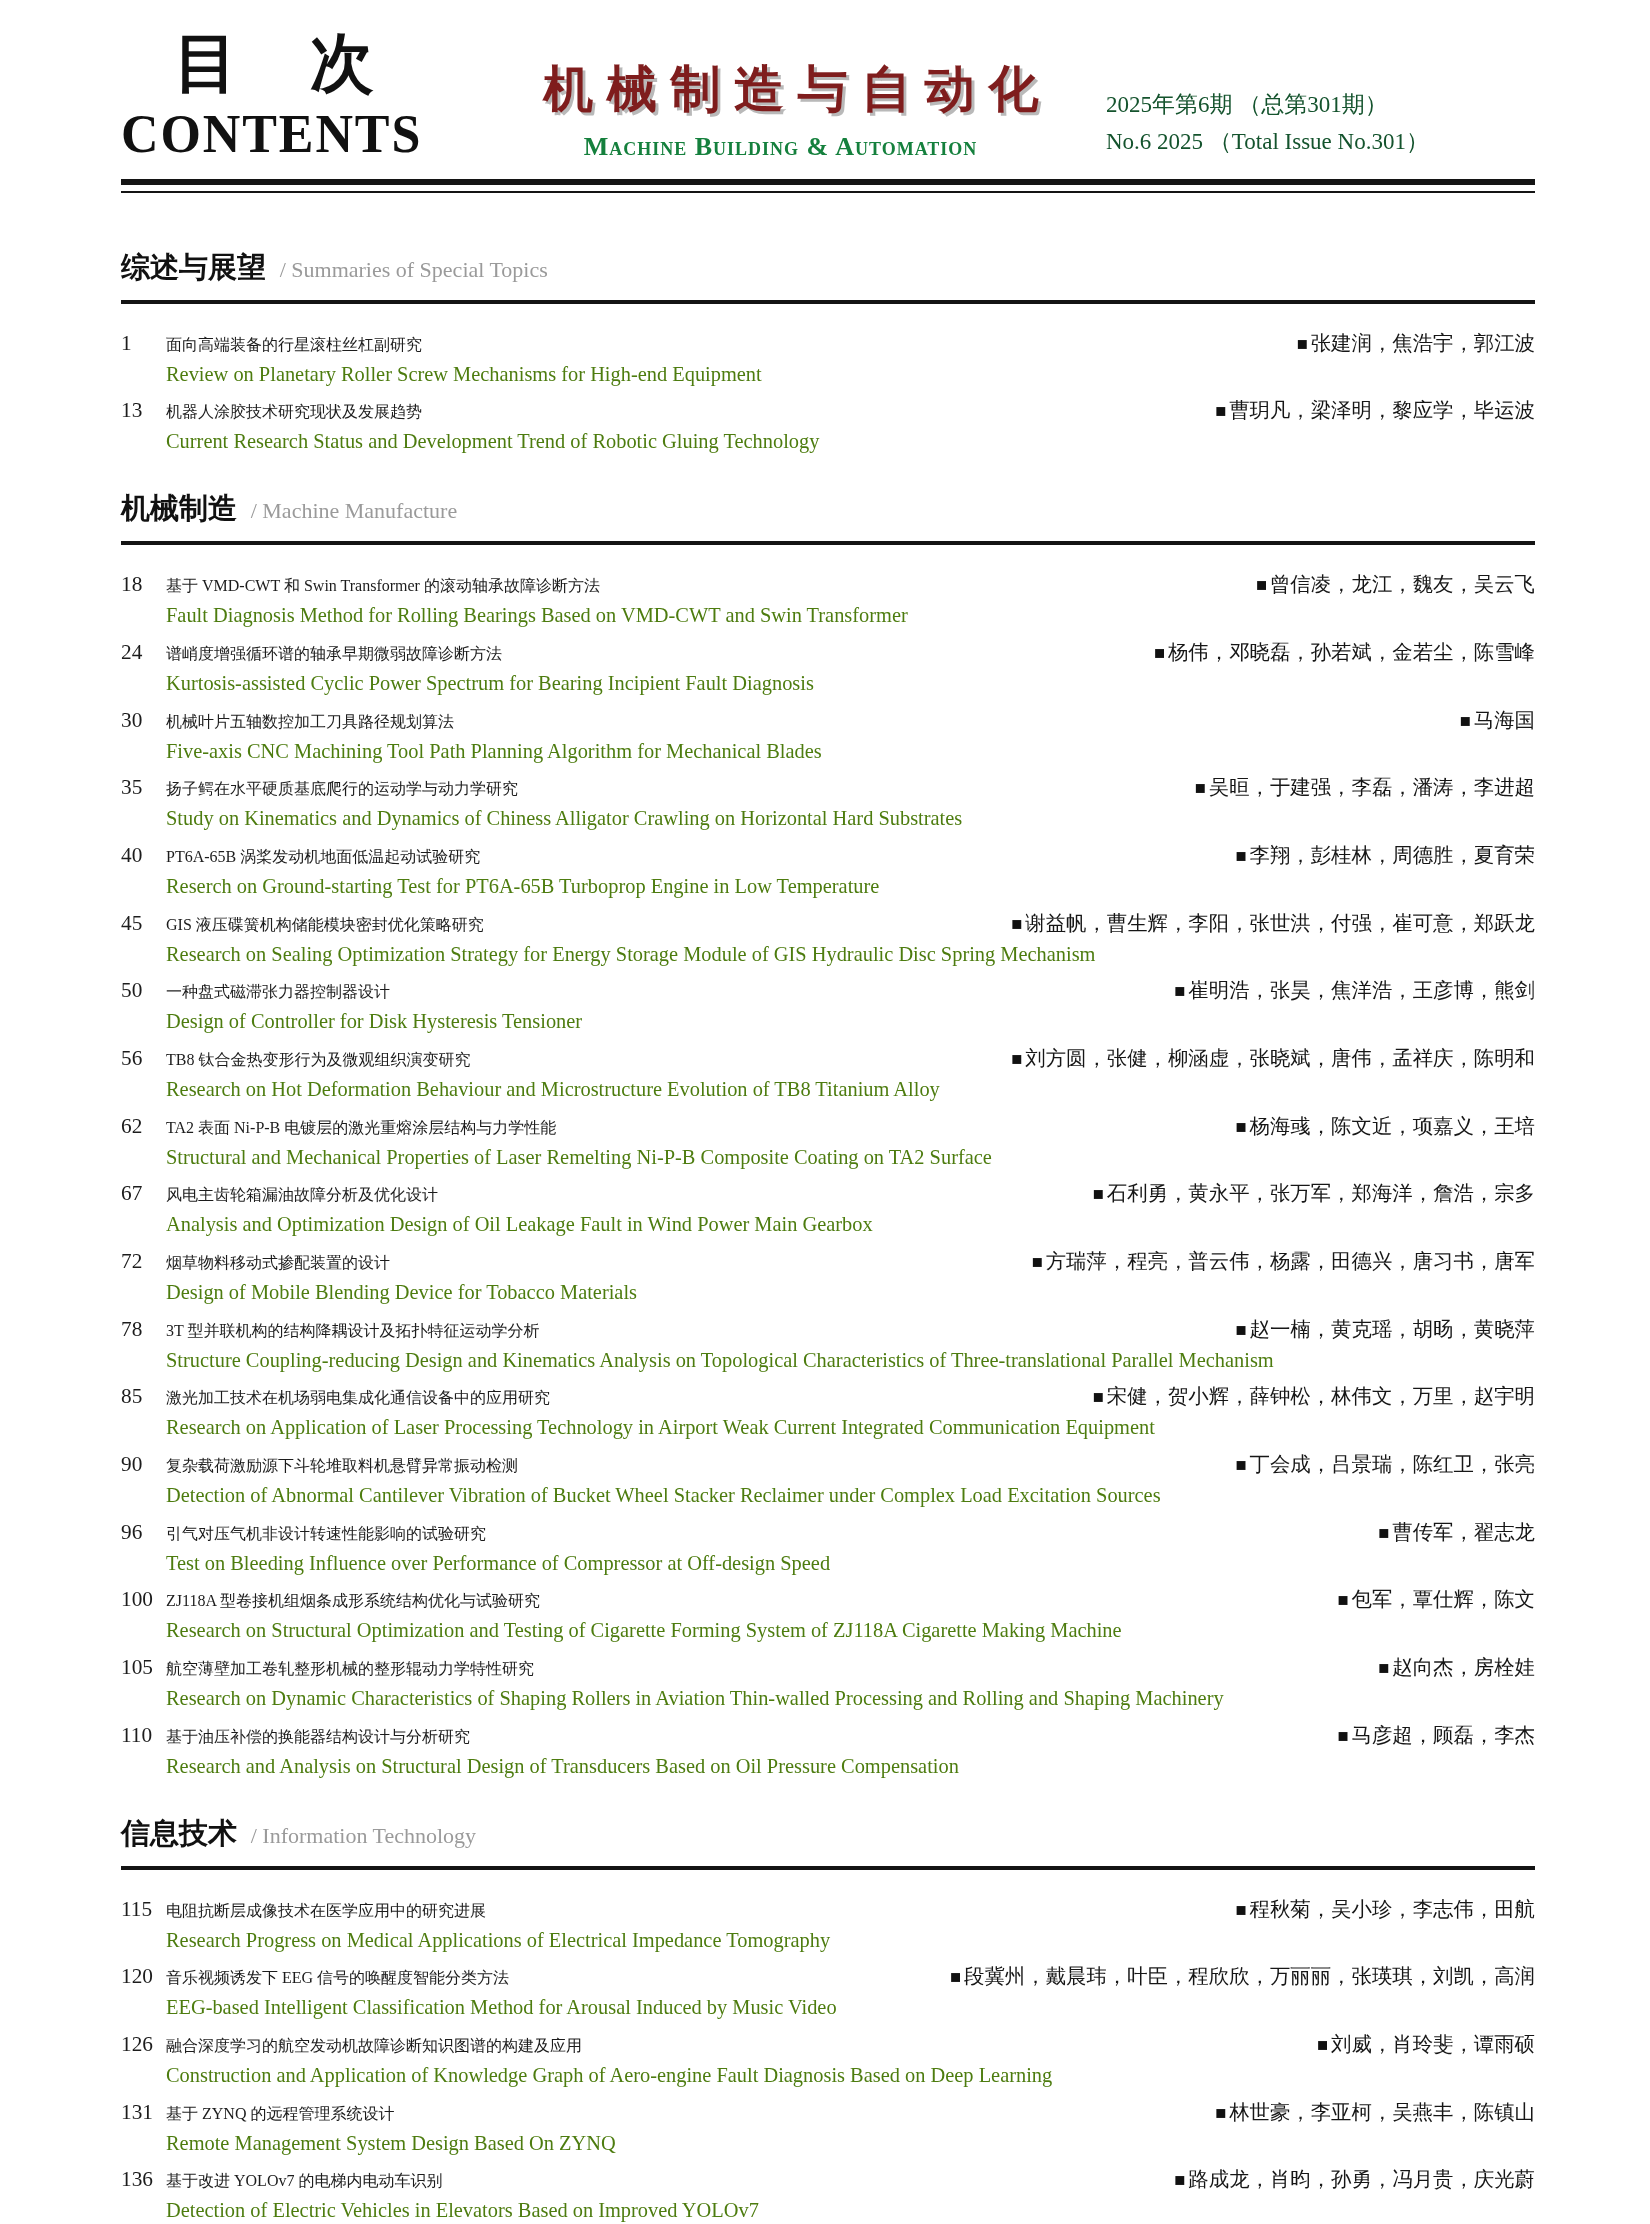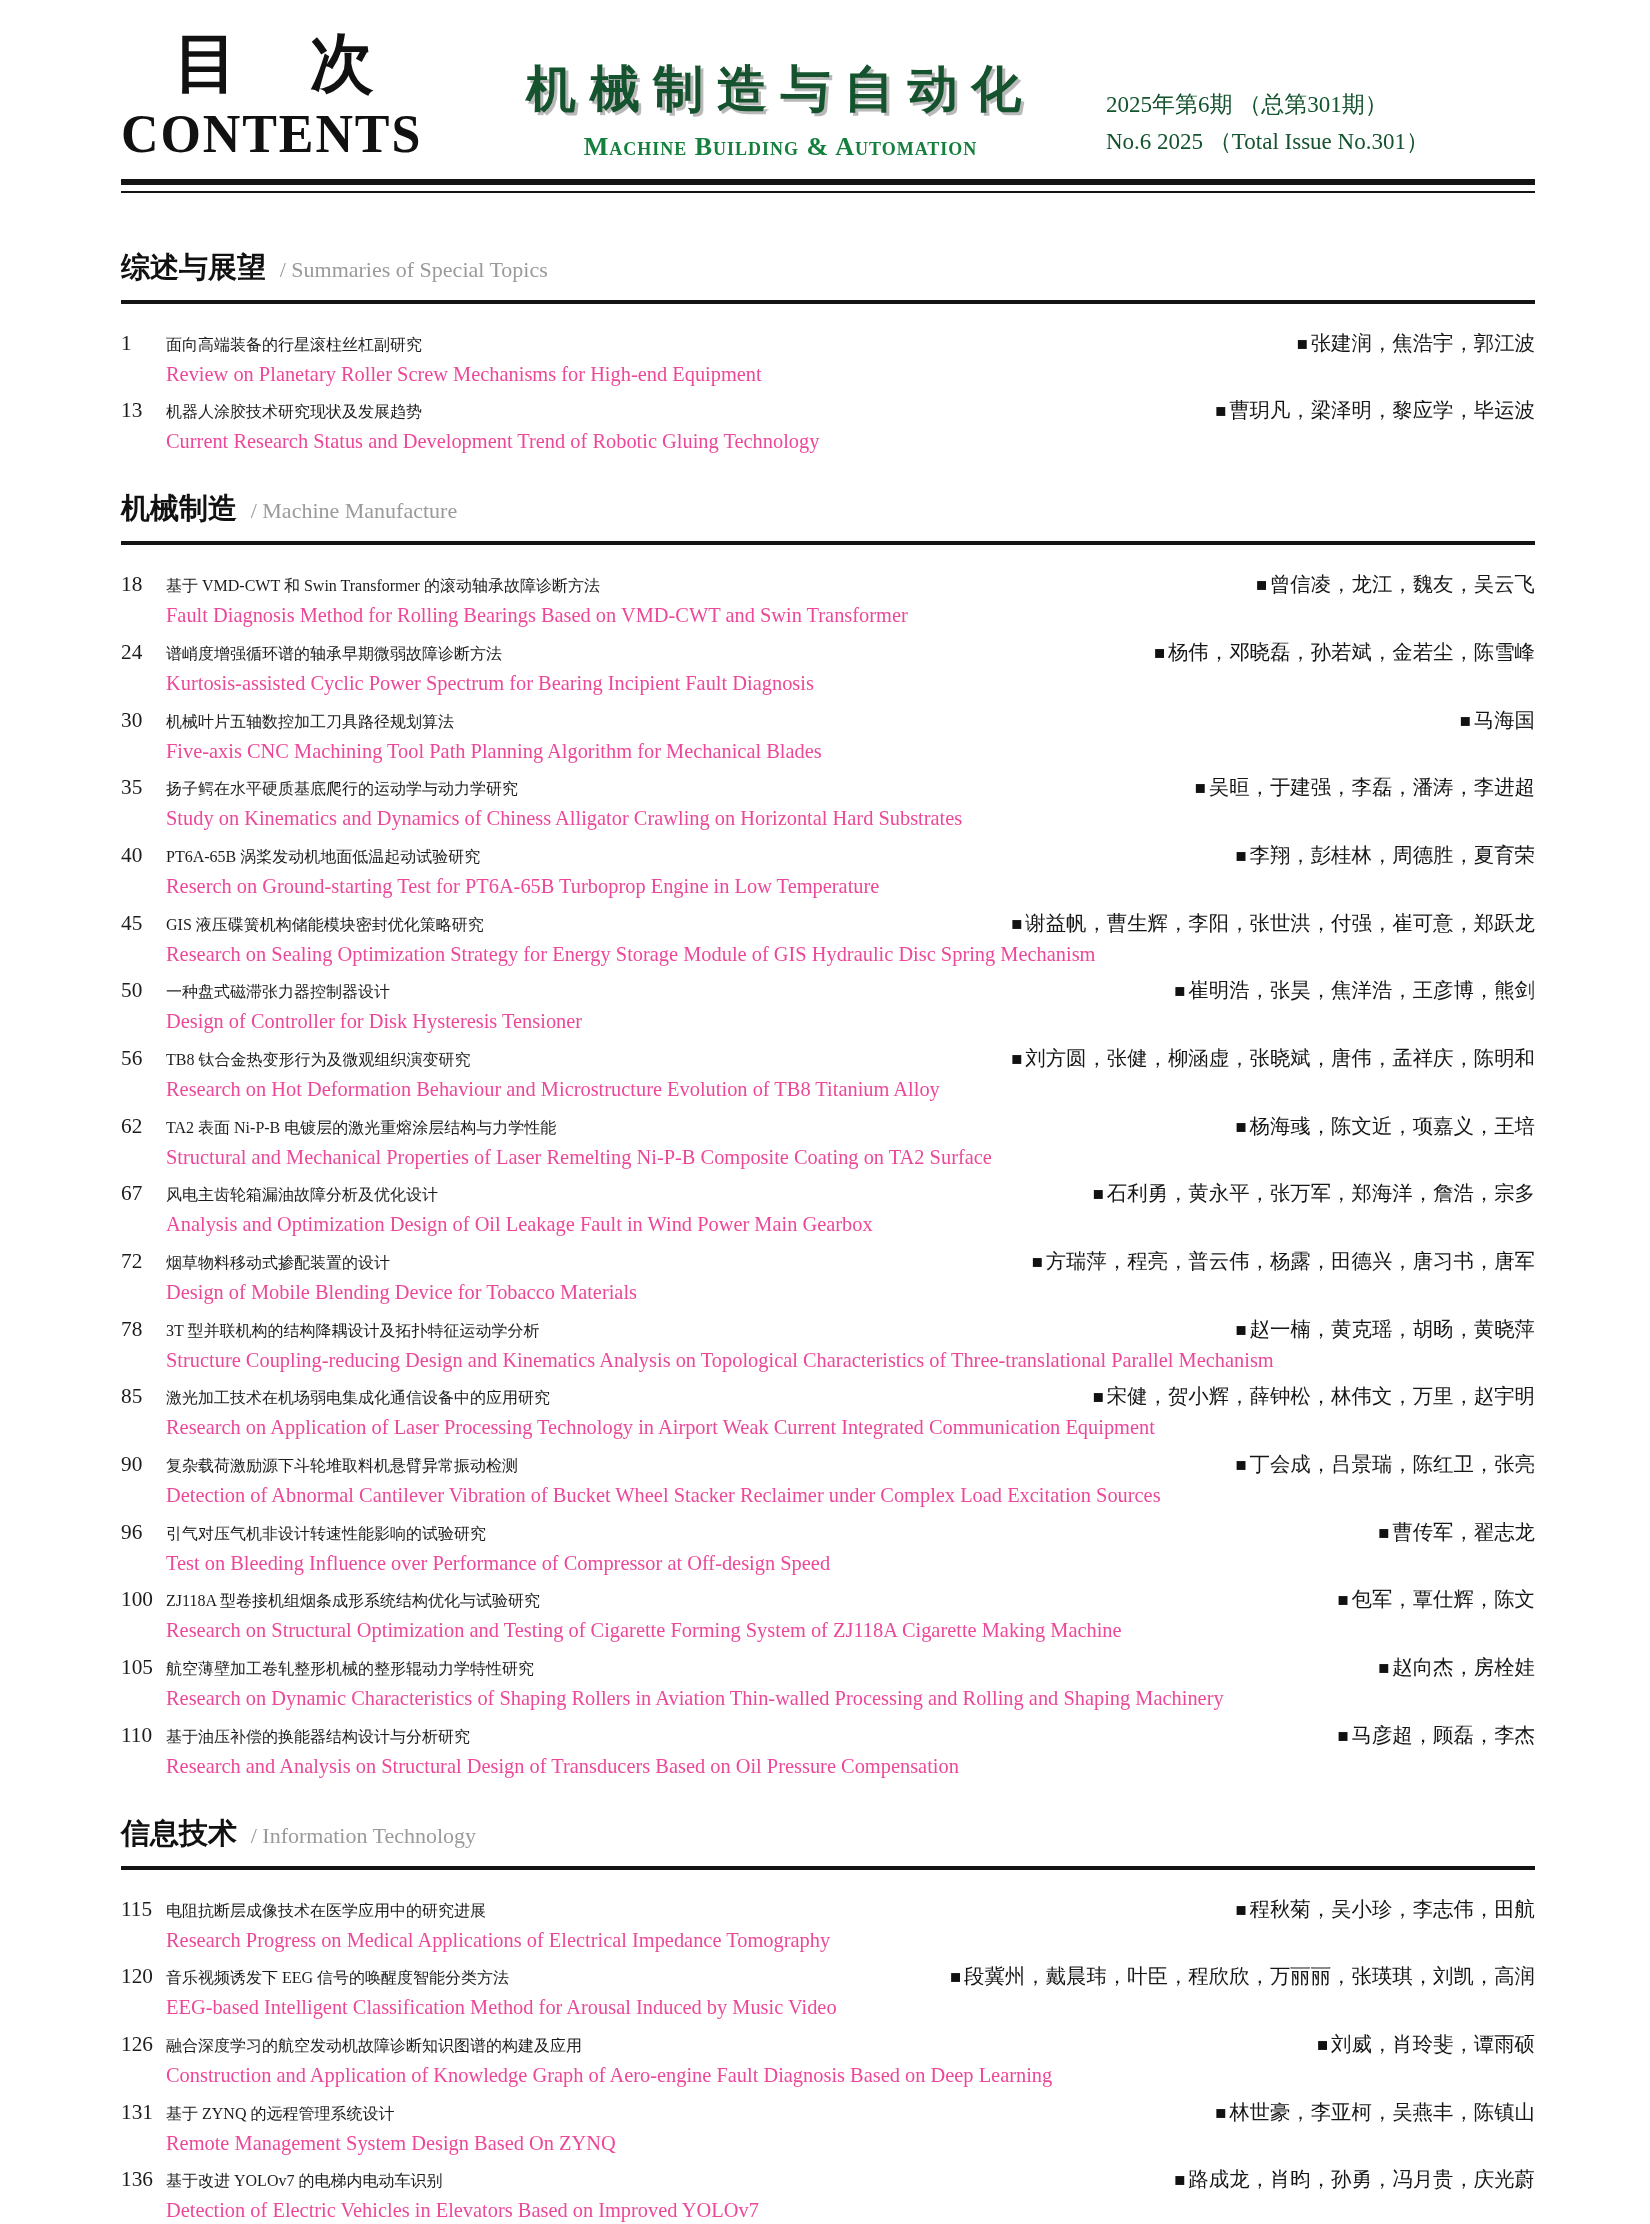--- a/index.html
+++ b/index.html
@@ -30,23 +30,24 @@
   }
   .toc-en {
     font-weight:bold; font-size:52px; letter-spacing:1.9px;
     color:#111; line-height:1.15; margin-top:5.8px;
     transform:scaleY(1.05);
   }
   .hdr-center { width:543px; text-align:center; padding-bottom:1.9px; }
   .journal-cn {
     font-family:"Liberation Sans", sans-serif;
     font-weight:bold; font-size:50px; letter-spacing:13.6px;
-    color:#14532d; white-space:nowrap;
+    color:#7f1d1d; white-space:nowrap;
     text-shadow:2.9px 2.9px 0 #b9b9b9;
     line-height:1.2;
+    text-align:right;
   }
   .journal-en {
     font-weight:bold; font-size:26px; font-variant:small-caps;
     letter-spacing:1px; color:#15803d; margin-top:13.6px; white-space:nowrap;
   }
   .hdr-right {
     flex:1; text-align:left; padding-left:54px; padding-bottom:3.9px;
   }
   .issue-line { font-size:23px; line-height:37px; color:#14532d; white-space:nowrap; }
 
@@ -77,21 +78,21 @@
   .title-cn {
     font-size:16px; color:#1c1c1c; white-space:nowrap;
   }
   .authors {
     margin-left:auto; padding-left:23px; white-space:nowrap;
     font-size:20.4px; color:#161616;
   }
   .bullet { font-size:18.4px; margin-right:2.9px; color:#111; }
   .title-en {
     margin-left:45px; font-size:20.4px; line-height:28px;
-    color:#ec4899; margin-top:1px;
+    color:#4d7c0f; margin-top:1px;
   }
 </style>
 </head>
 <body>
 
 <div class="page">
 
   <div class="header">
     <div class="hdr-left">
       <div class="toc-cn">目 次</div>

